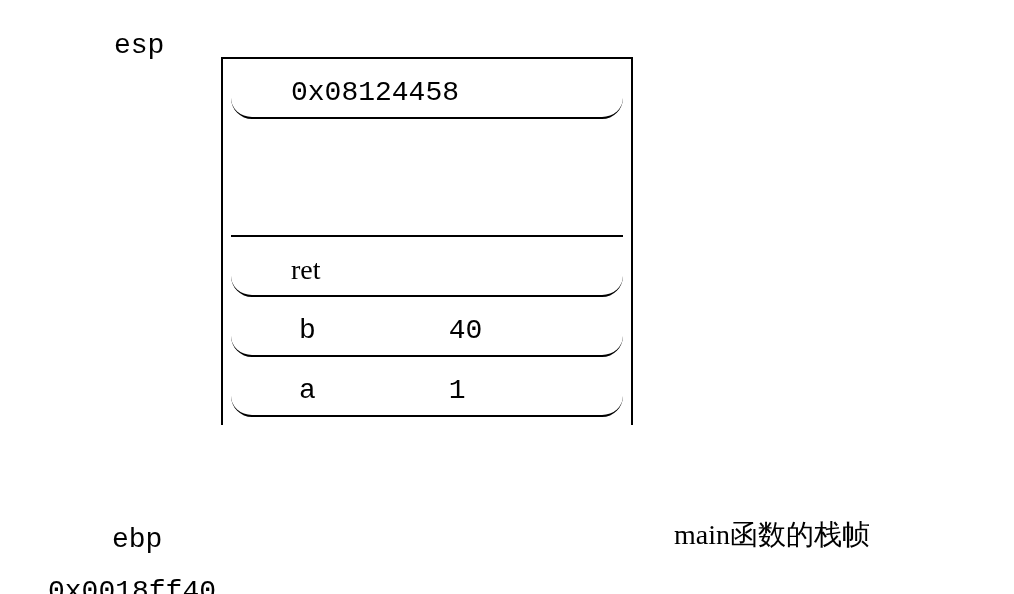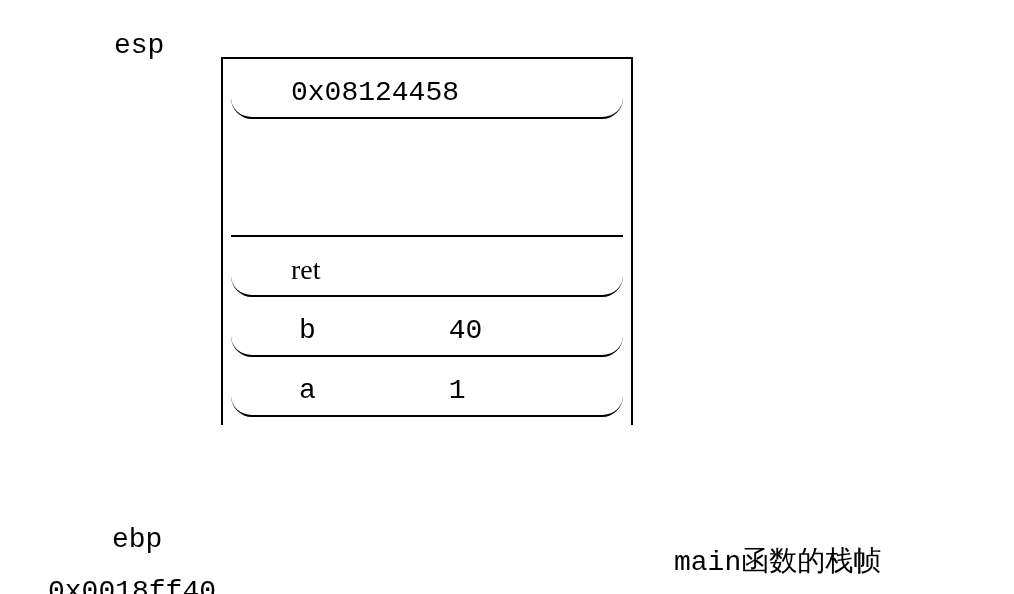--- a/index.html
+++ b/index.html
@@ -52,22 +52,22 @@
     }
     .label-addr {
       position: absolute;
       left: 24px;
       top: 552px;
       text-decoration: underline;
     }
     .label-side {
       position: absolute;
       left: 650px;
-      top: 518px;
-      font-family: Liberation Mono, monospace;
+      top: 492px;
+      font-family: Liberation Serif, serif;
     }
   </style>
 </head>
 <body>
 
 <div class="label-esp">esp</div>
 
 <div class="stack-box">
   <div class="cell">0x08124458</div>
   <div class="cell-empty"></div>

